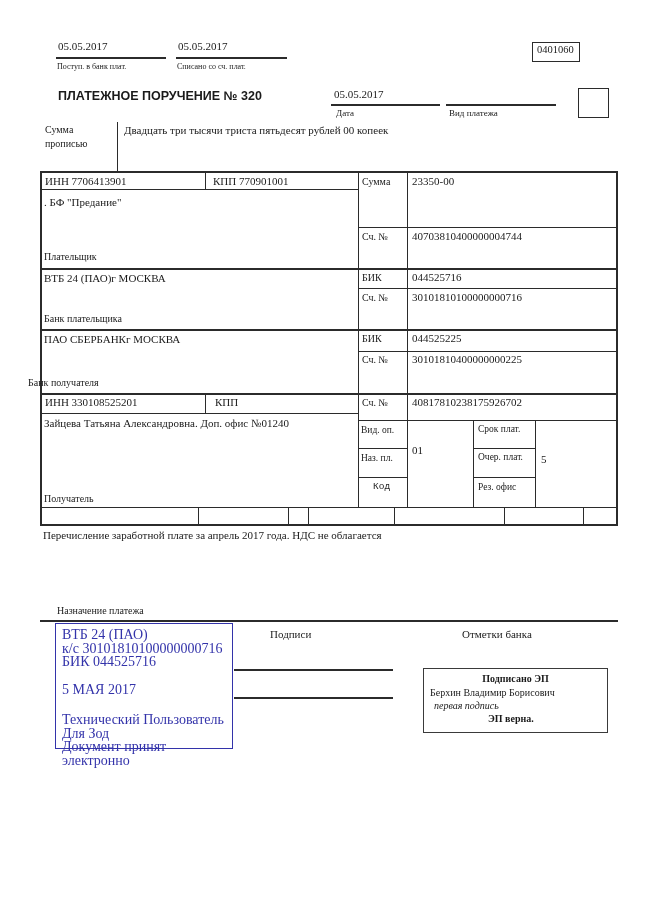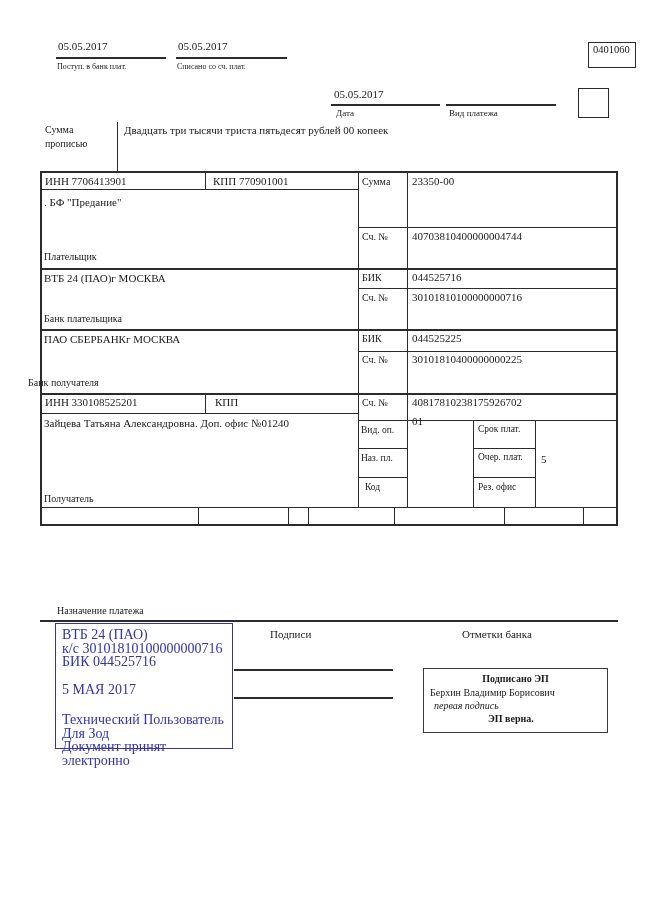--- a/index.html
+++ b/index.html
@@ -41,24 +41,25 @@
 <div class="doc">
 
   <div class="t fs11" style="left:58px;top:40px;">05.05.2017</div>
   <div class="hl" style="left:56px;top:57px;width:110px;height:1.5px;"></div>
   <div class="t fs8" style="left:57px;top:62px;">Поступ. в банк плат.</div>
 
   <div class="t fs11" style="left:178px;top:40px;">05.05.2017</div>
   <div class="hl" style="left:176px;top:57px;width:111px;height:1.5px;"></div>
   <div class="t fs8" style="left:177px;top:62px;">Списано со сч. плат.</div>
 
-  <div class="box" style="left:588px;top:42px;width:48px;height:26px;">
+  <div class="box" style="left:532px;top:42px;width:48px;height:20px;">
     <div class="t fs105" style="left:4px;top:1px;">0401060</div>
   </div>
 
+  <div class="t sans b fs12" style="left:58px;top:89px;">ПЛАТЕЖНОЕ ПОРУЧЕНИЕ № 320</div>
 
   <div class="t fs11" style="left:334px;top:88px;">05.05.2017</div>
   <div class="hl" style="left:331px;top:104px;width:109px;height:1.5px;"></div>
   <div class="t fs9" style="left:336px;top:108px;">Дата</div>
 
   <div class="hl" style="left:446px;top:104px;width:110px;height:1.5px;"></div>
   <div class="t fs9" style="left:449px;top:108px;">Вид платежа</div>
 
   <div class="box" style="left:578px;top:88px;width:31px;height:30px;border-width:1px;"></div>
 
@@ -125,28 +126,29 @@
   <div class="t fs11" style="left:412px;top:353px;">30101810400000000225</div>
 
   <div class="t fs11" style="left:45px;top:396px;">ИНН 330108525201</div>
   <div class="t fs11" style="left:215px;top:396px;">КПП</div>
   <div class="t fs10" style="left:362px;top:397px;">Сч. №</div>
   <div class="t fs11" style="left:412px;top:396px;">40817810238175926702</div>
   <div class="t fs11" style="left:44px;top:417px;">Зайцева Татьяна Александровна. Доп. офис №01240</div>
   <div class="t fs10" style="left:44px;top:493px;">Получатель</div>
 
   <div class="t fs95" style="left:361px;top:425px;">Вид. оп.</div>
-  <div class="t fs11" style="left:412px;top:415px;">01</div>
+  <div class="t fs11" style="left:412px;top:444px;">01</div>
   <div class="t fs95 wrap" style="left:478px;top:424px;width:52px;">Срок плат.</div>
   <div class="t fs95" style="left:361px;top:453px;">Наз. пл.</div>
   <div class="t fs95 wrap" style="left:478px;top:452px;width:52px;">Очер. плат.</div>
   <div class="t fs11" style="left:541px;top:453px;">5</div>
-  <div class="t fs95" style="left:365px;top:482px;">Код</div>
+  <div class="t fs95" style="left:373px;top:482px;font-family:Liberation Mono, monospace;">Код</div>
   <div class="t fs95" style="left:478px;top:482px;">Рез. офис</div>
 
+  <div class="t fs11" style="left:43px;top:529px;">Перечисление заработной плате за апрель 2017 года. НДС не облагается</div>
   <div class="t fs10" style="left:57px;top:605px;">Назначение платежа</div>
   <div class="hl" style="left:40px;top:620px;width:578px;height:1.5px;"></div>
 
   <div class="bluebox" style="left:55px;top:623px;width:178px;height:126px;">
     <div>ВТБ 24 (ПАО)</div>
     <div>к/с 30101810100000000716</div>
     <div>БИК 044525716</div>
     <div style="margin-top:14px;">5 МАЯ 2017</div>
     <div style="margin-top:17px;" class="wrap">Технический Пользователь Для Зод</div>
     <div>Документ принят электронно</div>

